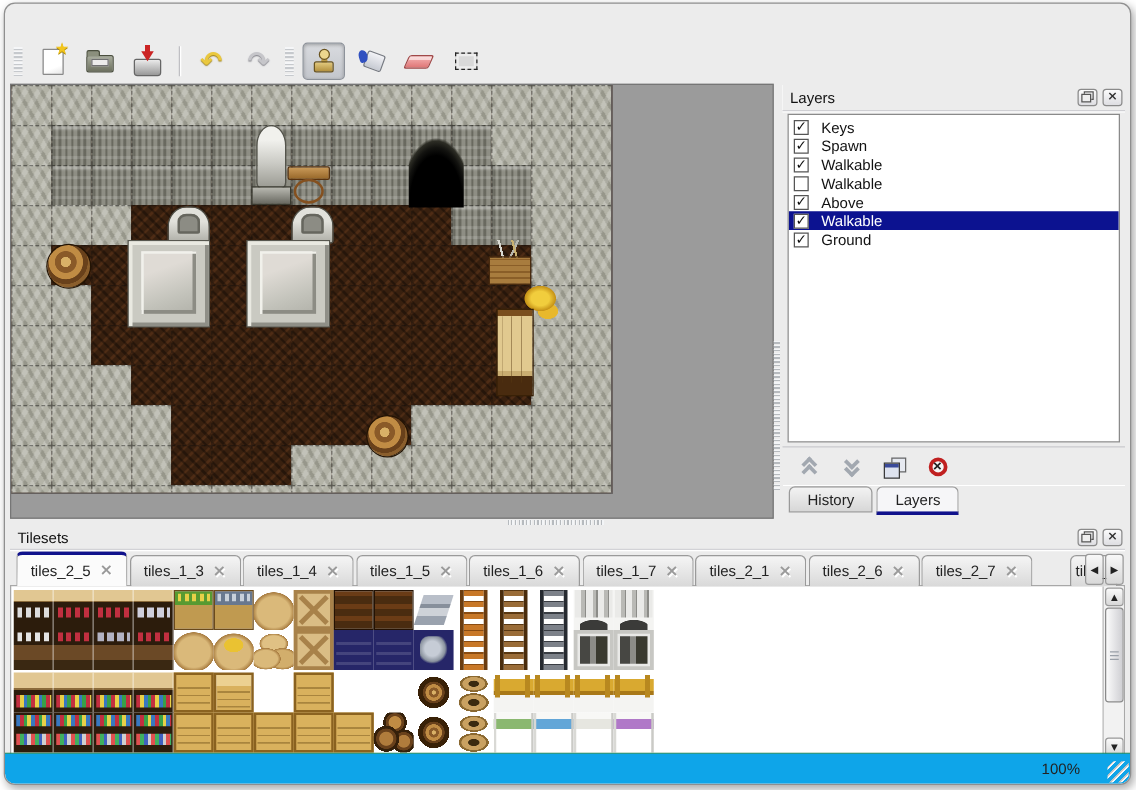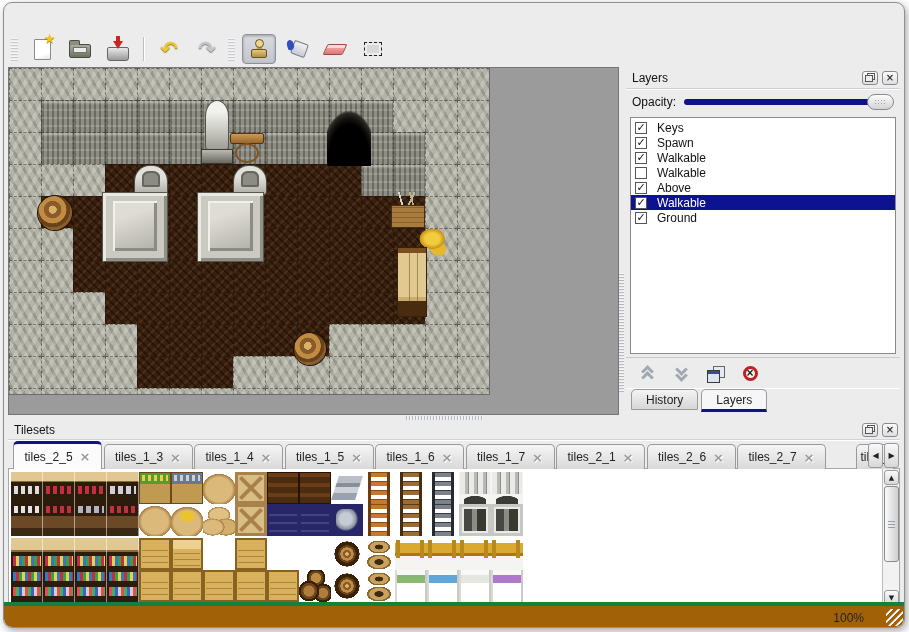--- a/index.html
+++ b/index.html
@@ -221,21 +221,21 @@
   .ts-scrollbar{position:absolute;right:0;top:0;bottom:0;width:17px;background:#f2f2f2;border-left:1px solid #bbb;}
   .sb-btn{position:absolute;left:1px;width:15px;height:15px;border:1px solid #9a9a9a;border-radius:3px;
     background:linear-gradient(#fafafa,#d8d8d8);font-size:7px;color:#222;display:flex;align-items:center;justify-content:center;
     font-family:"DejaVu Sans",sans-serif;}
   .sb-thumb{position:absolute;left:1px;top:17px;width:15px;height:76px;border:1px solid #8a8a8a;border-radius:3px;
     background:linear-gradient(90deg,#fbfbfb,#cfcfd3);}
   .sb-thumb:after{content:'';position:absolute;left:3px;right:3px;top:50%;height:1px;background:#9aa0a8;
     box-shadow:0 -3px 0 #9aa0a8,0 3px 0 #9aa0a8;}
 
   
-  .statusbar{position:absolute;left:0;right:0;bottom:0;height:25px;background:#a16207;border-top:4px solid #15803d;
+  .statusbar{position:absolute;left:0;right:0;bottom:0;height:25px;background:#0ea5e9;border-top:1px solid #15803d;
     border-radius:0 0 8px 8px;}
   .zoomlbl{position:absolute;right:40px;top:5px;font-size:12px;color:#222;}
   .grip{position:absolute;right:1px;bottom:1px;width:17px;height:17px;border-radius:0 0 7px 0;
     background:repeating-linear-gradient(135deg,rgba(0,0,0,0) 0 3px,#c4c4c4 3px 4px,#f6f6f6 4px 5px);}
 </style>
 </head>
 <body>
 
 <div class="window">
 
@@ -462,27 +462,20 @@
     <div class="pn-title">
       <span>Layers</span>
       <span class="sp"></span>
       <span class="phbtn">
           <span class="ic-float"></span>
         </span>
       <span class="phbtn">
           <span class="ic-x">×</span>
         </span>
     </div>
-    <div class="oprow">
-      <span>Opacity:</span>
-      <span class="slider">
-        <span class="track"></span>
-        <span class="handle"></span>
-      </span>
-    </div>
     <div class="layerlist" id="layerlist">
         <div class="lrow">
           <span class="cb">✓</span>
           <span class="lname">Keys</span>
         </div>
         <div class="lrow">
           <span class="cb">✓</span>
           <span class="lname">Spawn</span>
         </div>
         <div class="lrow">

